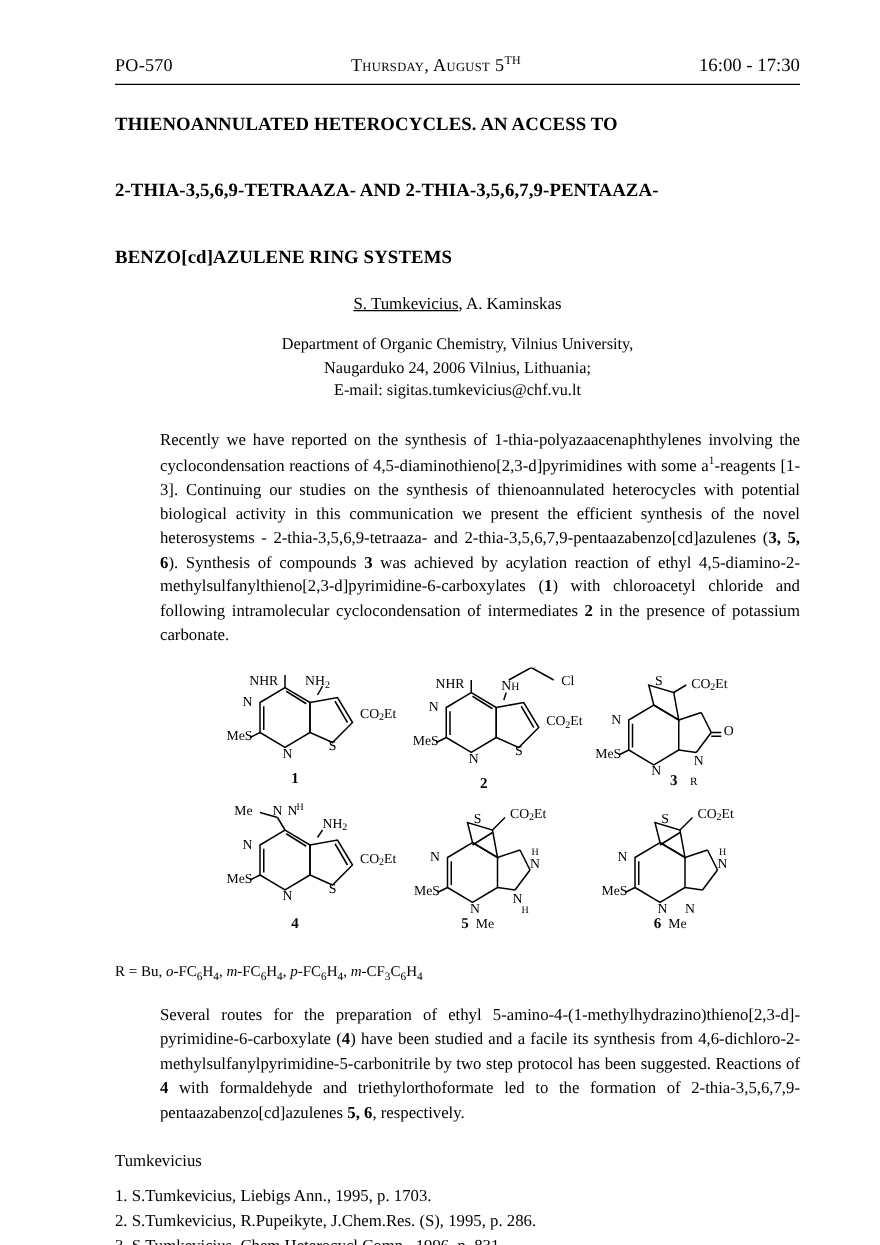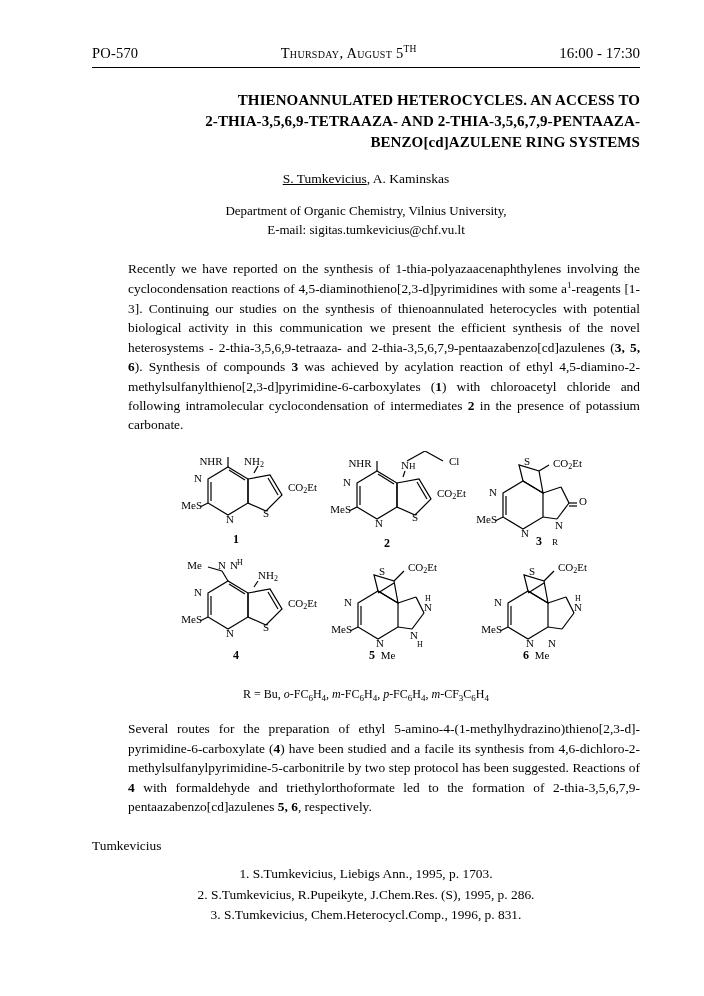--- a/index.html
+++ b/index.html
@@ -42,27 +42,27 @@
     font-size: 14.5px;
     font-variant: small-caps;
     letter-spacing: 0.3px;
   }
   .header .day .sup { font-size: 9.5px; vertical-align: super; }
   .header .time { font-size: 15px; }
 
   
   .title {
     margin-top: 22px;
-    text-align: right;
+    text-align: left;
     font-weight: bold;
     font-size: 15px;
     line-height: 1.42;
     letter-spacing: 0.1px;
   }
-  .title .l2, .title .l3 { display: block; }
+  .title .l2, .title .l3 { display: block; margin-top: 32px; }
 
   
   .authors {
     margin-top: 17px;
     text-align: center;
     font-size: 13.5px;
   }
   .authors .u { text-decoration: underline; }
 
   .affil {
@@ -89,36 +89,36 @@
 
   
   .scheme {
     margin-top: 16px;
     position: relative;
     height: 232px;
   }
   .scheme svg { display: block; margin: 0 auto; }
 
   .rline {
-    text-align: center;
+    text-align: left;
     font-size: 12px;
     margin-top: 4px;
   }
 
   
   .refs-title {
     margin-top: 22px;
     font-size: 13.4px;
   }
   .ref-list {
     margin-top: 10px;
     font-size: 13.4px;
     line-height: 1.5;
   }
-  .ref-list div { display: block; text-align: center; }
+  .ref-list div { display: block; }
 </style>
 </head>
 <body>
 
 <div class="page">
   <div class="content">
 
     <div class="header">
       <div class="code">PO-570</div>
       <div class="day"><span>Thursday, August 5</span><span class="sup">TH</span></div>
@@ -128,20 +128,21 @@
     <div class="title">
       <span class="l1">THIENOANNULATED HETEROCYCLES. AN ACCESS TO</span>
       <span class="l2">2-THIA-3,5,6,9-TETRAAZA- AND 2-THIA-3,5,6,7,9-PENTAAZA-</span>
       <span class="l3">BENZO[cd]AZULENE RING SYSTEMS</span>
     </div>
 
     <div class="authors"><span class="u">S. Tumkevicius</span><span>, A. Kaminskas</span></div>
 
     <div class="affil">
       <div>Department of Organic Chemistry, Vilnius University,</div>
+      <div>Naugarduko 24, 2006 Vilnius, Lithuania;</div>
       <div>E-mail: sigitas.tumkevicius@chf.vu.lt</div>
     </div>
 
     <div class="para"><span>Recently we have reported on the synthesis of 1-thia-polyazaacenaphthylenes involving the cyclocondensation reactions of 4,5-diaminothieno[2,3-d]pyrimidines with some a</span><sup>1</sup><span>-reagents [1-3]. Continuing our studies on the synthesis of thienoannulated heterocycles with potential biological activity in this communication we present the efficient synthesis of the novel heterosystems - 2-thia-3,5,6,9-tetraaza- and 2-thia-3,5,6,7,9-pentaazabenzo[cd]azulenes (</span><b>3, 5, 6</b><span>). Synthesis of compounds </span><b>3</b><span> was achieved by acylation reaction of ethyl 4,5-diamino-2-methylsulfanylthieno[2,3-d]pyrimidine-6-carboxylates (</span><b>1</b><span>) with chloroacetyl chloride and following intramolecular cyclocondensation of intermediates </span><b>2</b><span> in the presence of potassium carbonate.</span></div>
 
     <div class="scheme">
       <svg width="548" height="232" viewBox="0 0 548 232">
         <g stroke="#000" stroke-width="1.2" fill="none" font-family="Liberation Serif, serif" font-size="11">
 
           <g transform="translate(96,6)">

